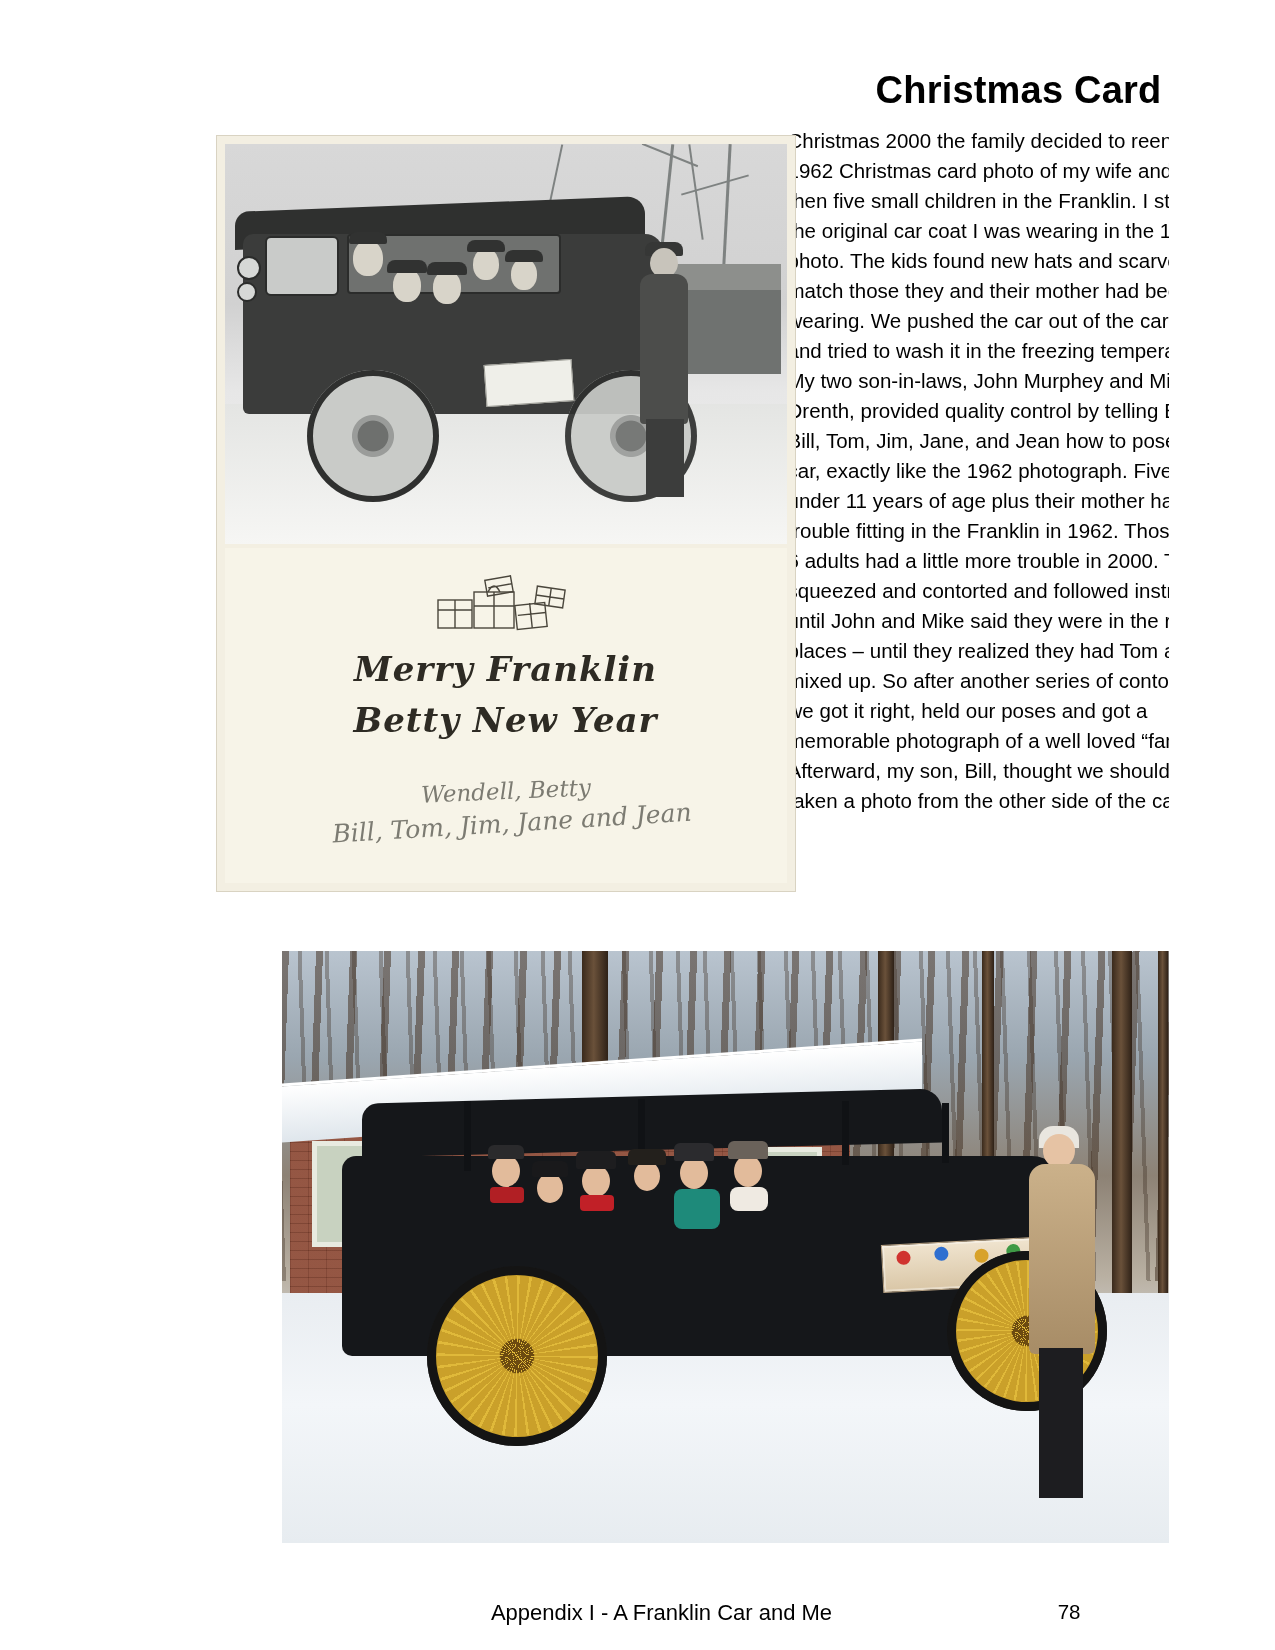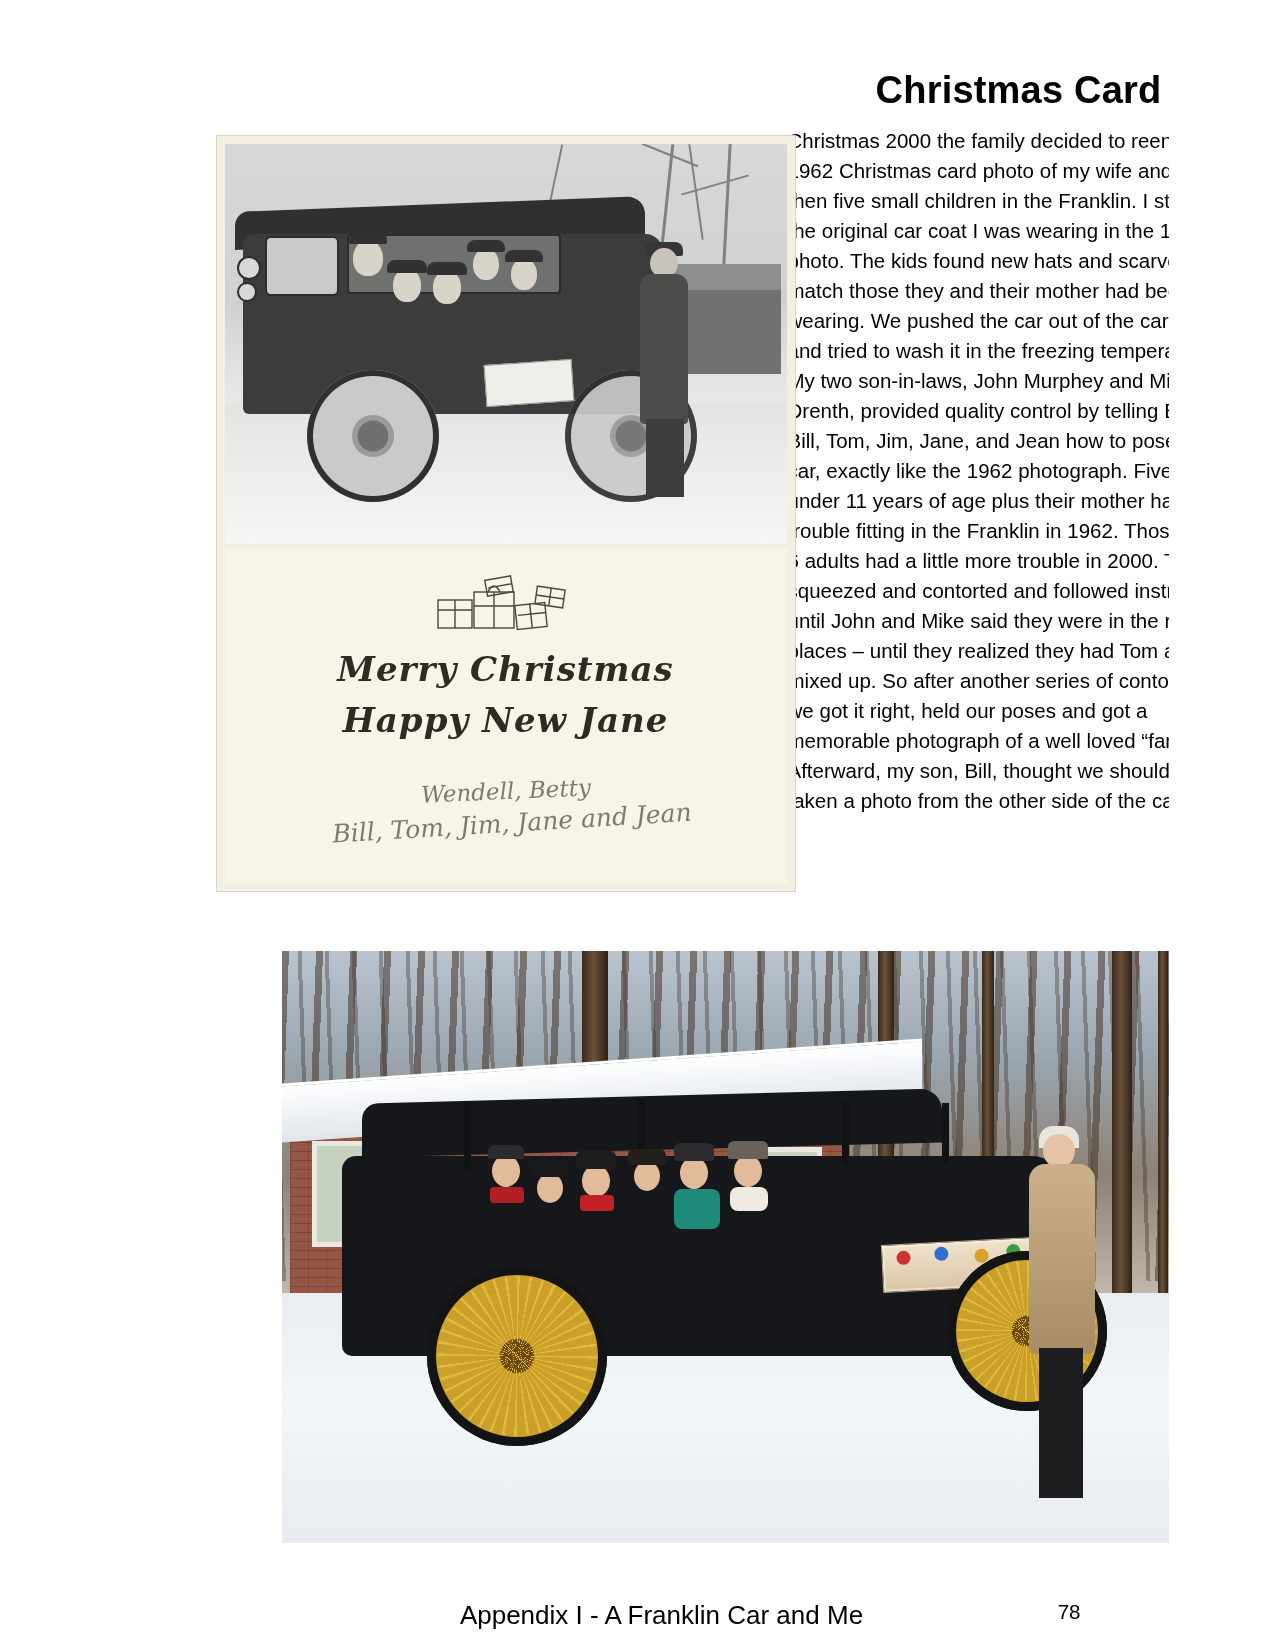--- a/index.html
+++ b/index.html
@@ -419,21 +419,21 @@
     position: absolute;
     left: 0;
     right: 0;
     bottom: 36px;
     height: 30px;
   }
   .footer-caption {
     position: absolute;
     left: 0; right: 0;
     text-align: center;
-    font-size: 26px;
+    font-size: 22px;
     padding-left: 48px;
   }
   .footer-pageno {
     position: absolute;
     right: 88px;
     top: 0;
     font-size: 20.5px;
   }
 </style>
 </head>
@@ -513,22 +513,22 @@
             <rect x="90" y="34" width="30" height="24" transform="rotate(-6 105 46)"></rect>
             <path d="M92 44 H120 M105 33 V58" transform="rotate(-6 105 46)"></path>
             <rect x="60" y="8" width="26" height="16" transform="rotate(-10 73 16)"></rect>
             <path d="M62 16 H86" transform="rotate(-10 73 16)"></path>
             <rect x="110" y="18" width="28" height="18" transform="rotate(8 124 27)"></rect>
             <path d="M124 18 V36 M110 27 H138" transform="rotate(8 124 27)"></path>
           </g>
         </svg>
       </div>
       <div class="greeting">
-        <div class="line">Merry Christmas</div>
-        <div class="line">Happy New Jane</div>
+        <div class="line">Merry Franklin</div>
+        <div class="line">Betty New Year</div>
       </div>
       <div class="signature">
         <div class="sline">Wendell, Betty</div>
         <div class="sline b">Bill, Tom, Jim, Jane and Jean</div>
       </div>
     </div>
   </div>
 
   <div class="photo-color">
     <div class="c-sky"></div>

